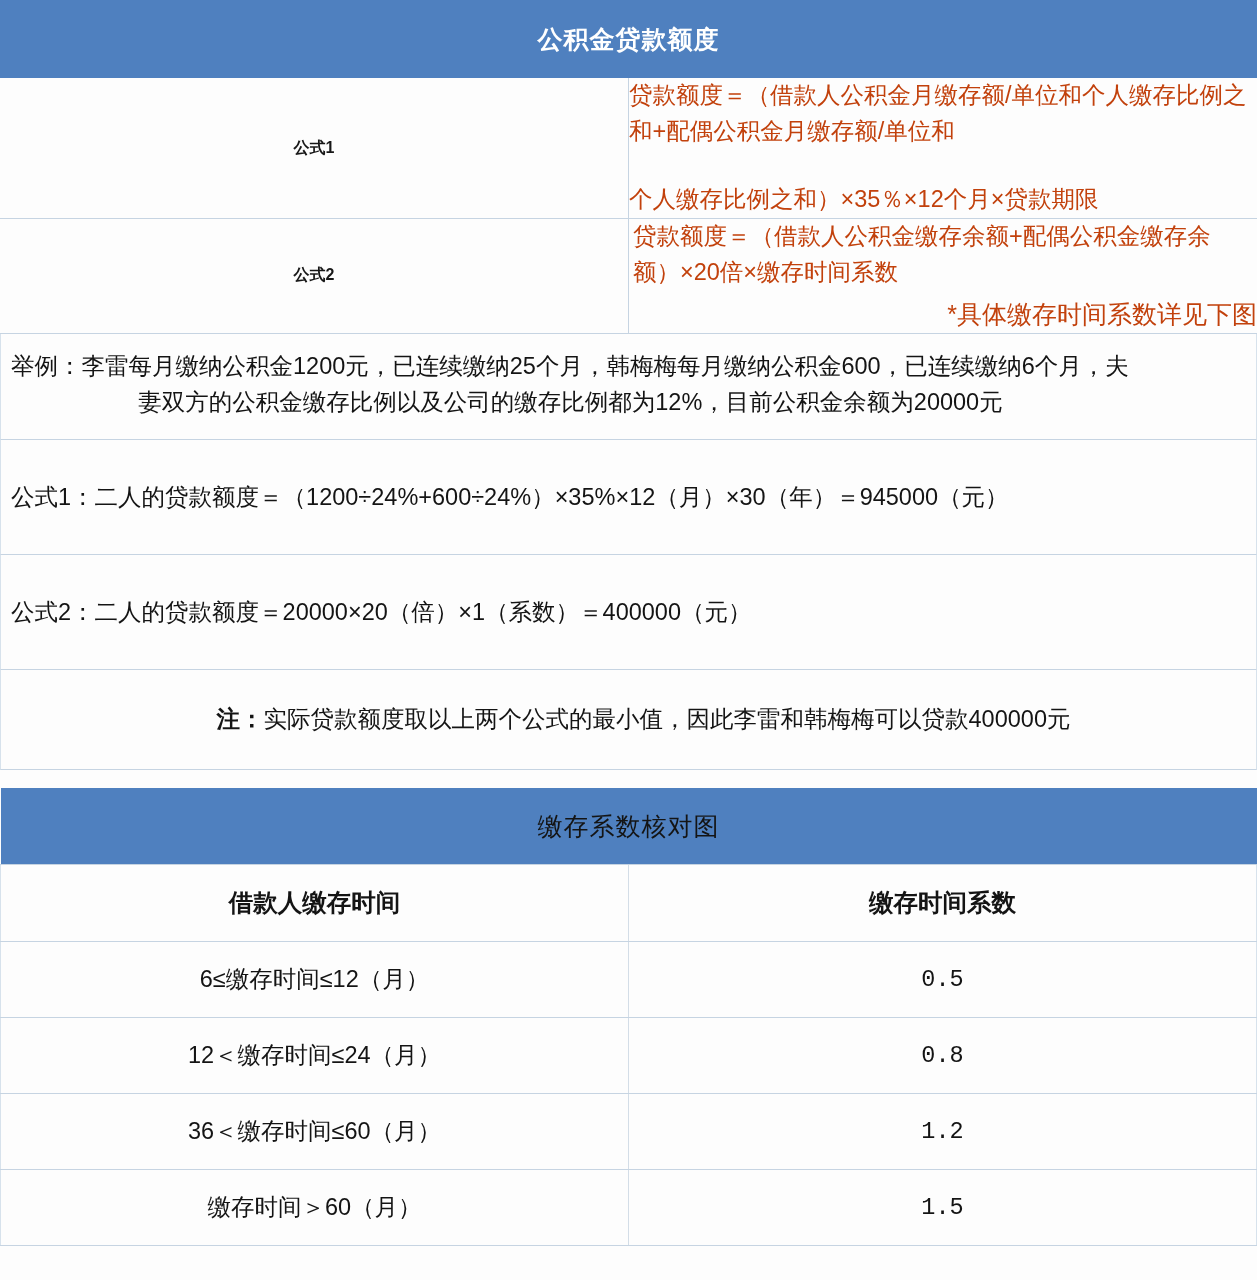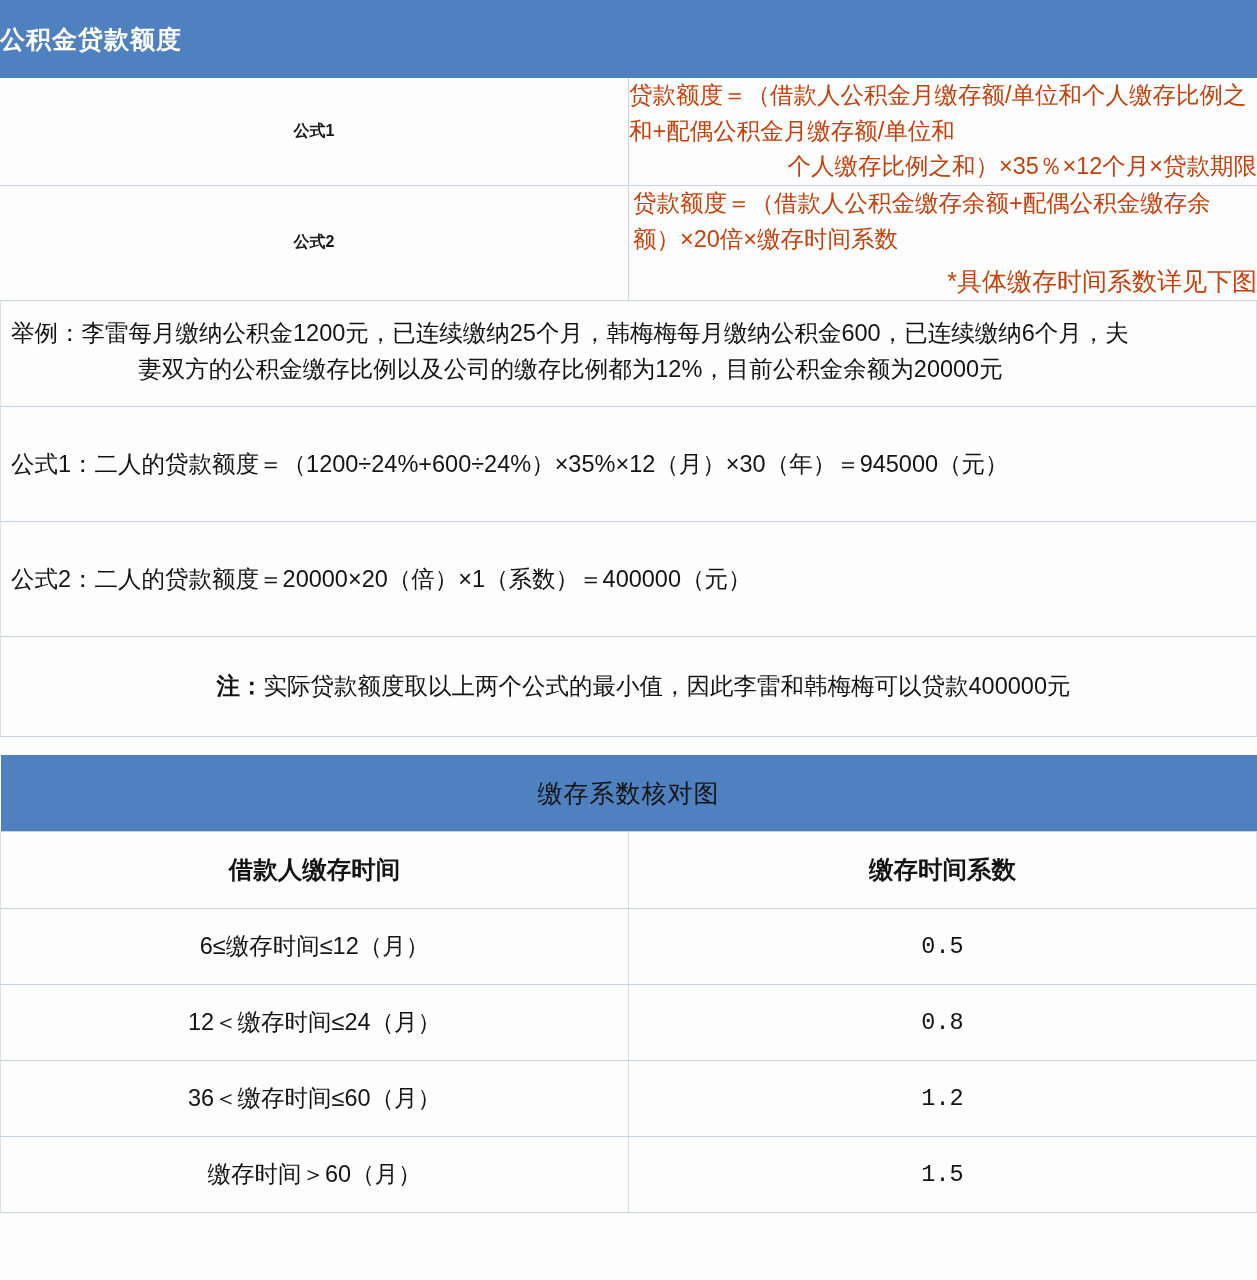--- a/index.html
+++ b/index.html
@@ -19,20 +19,21 @@
     height: 1280px;
     position: relative;
     background: #fdfdfd;
   }
 
   
   .bar {
     background: #4f80bf;
     color: #ffffff;
     font-weight: bold;
+    text-align: center;
     letter-spacing: 1px;
   }
 
   
   .t1 {
     width: 1257px;
     border-collapse: collapse;
     table-layout: fixed;
   }
   .t1 .bar-cell {
@@ -55,21 +56,21 @@
     border-bottom: 1.5px solid #c6d4e2;
   }
   .formula-cell {
     padding: 16px 16px 16px 14px;
     font-size: 23.5px;
     line-height: 1.52;
     border-bottom: 1.5px solid #c6d4e2;
     color: #c2410c;
   }
   .f-line1 { text-align: left; }
-  .f-line2 { text-align: right; }
+  .f-line2 { text-align: left; margin-top: 33px; }
   .f2-line1 { text-align: left; padding-left: 4px;}
   .f2-note { text-align: right; font-size: 25px; padding-top: 4px; }
 
   
   .row-full {
     border-bottom: 1.5px solid #c6d4e2;
     border-left: 1.5px solid #d7e2ec;
     border-right: 1.5px solid #d7e2ec;
     font-size: 23.5px;
     color: #141414;

